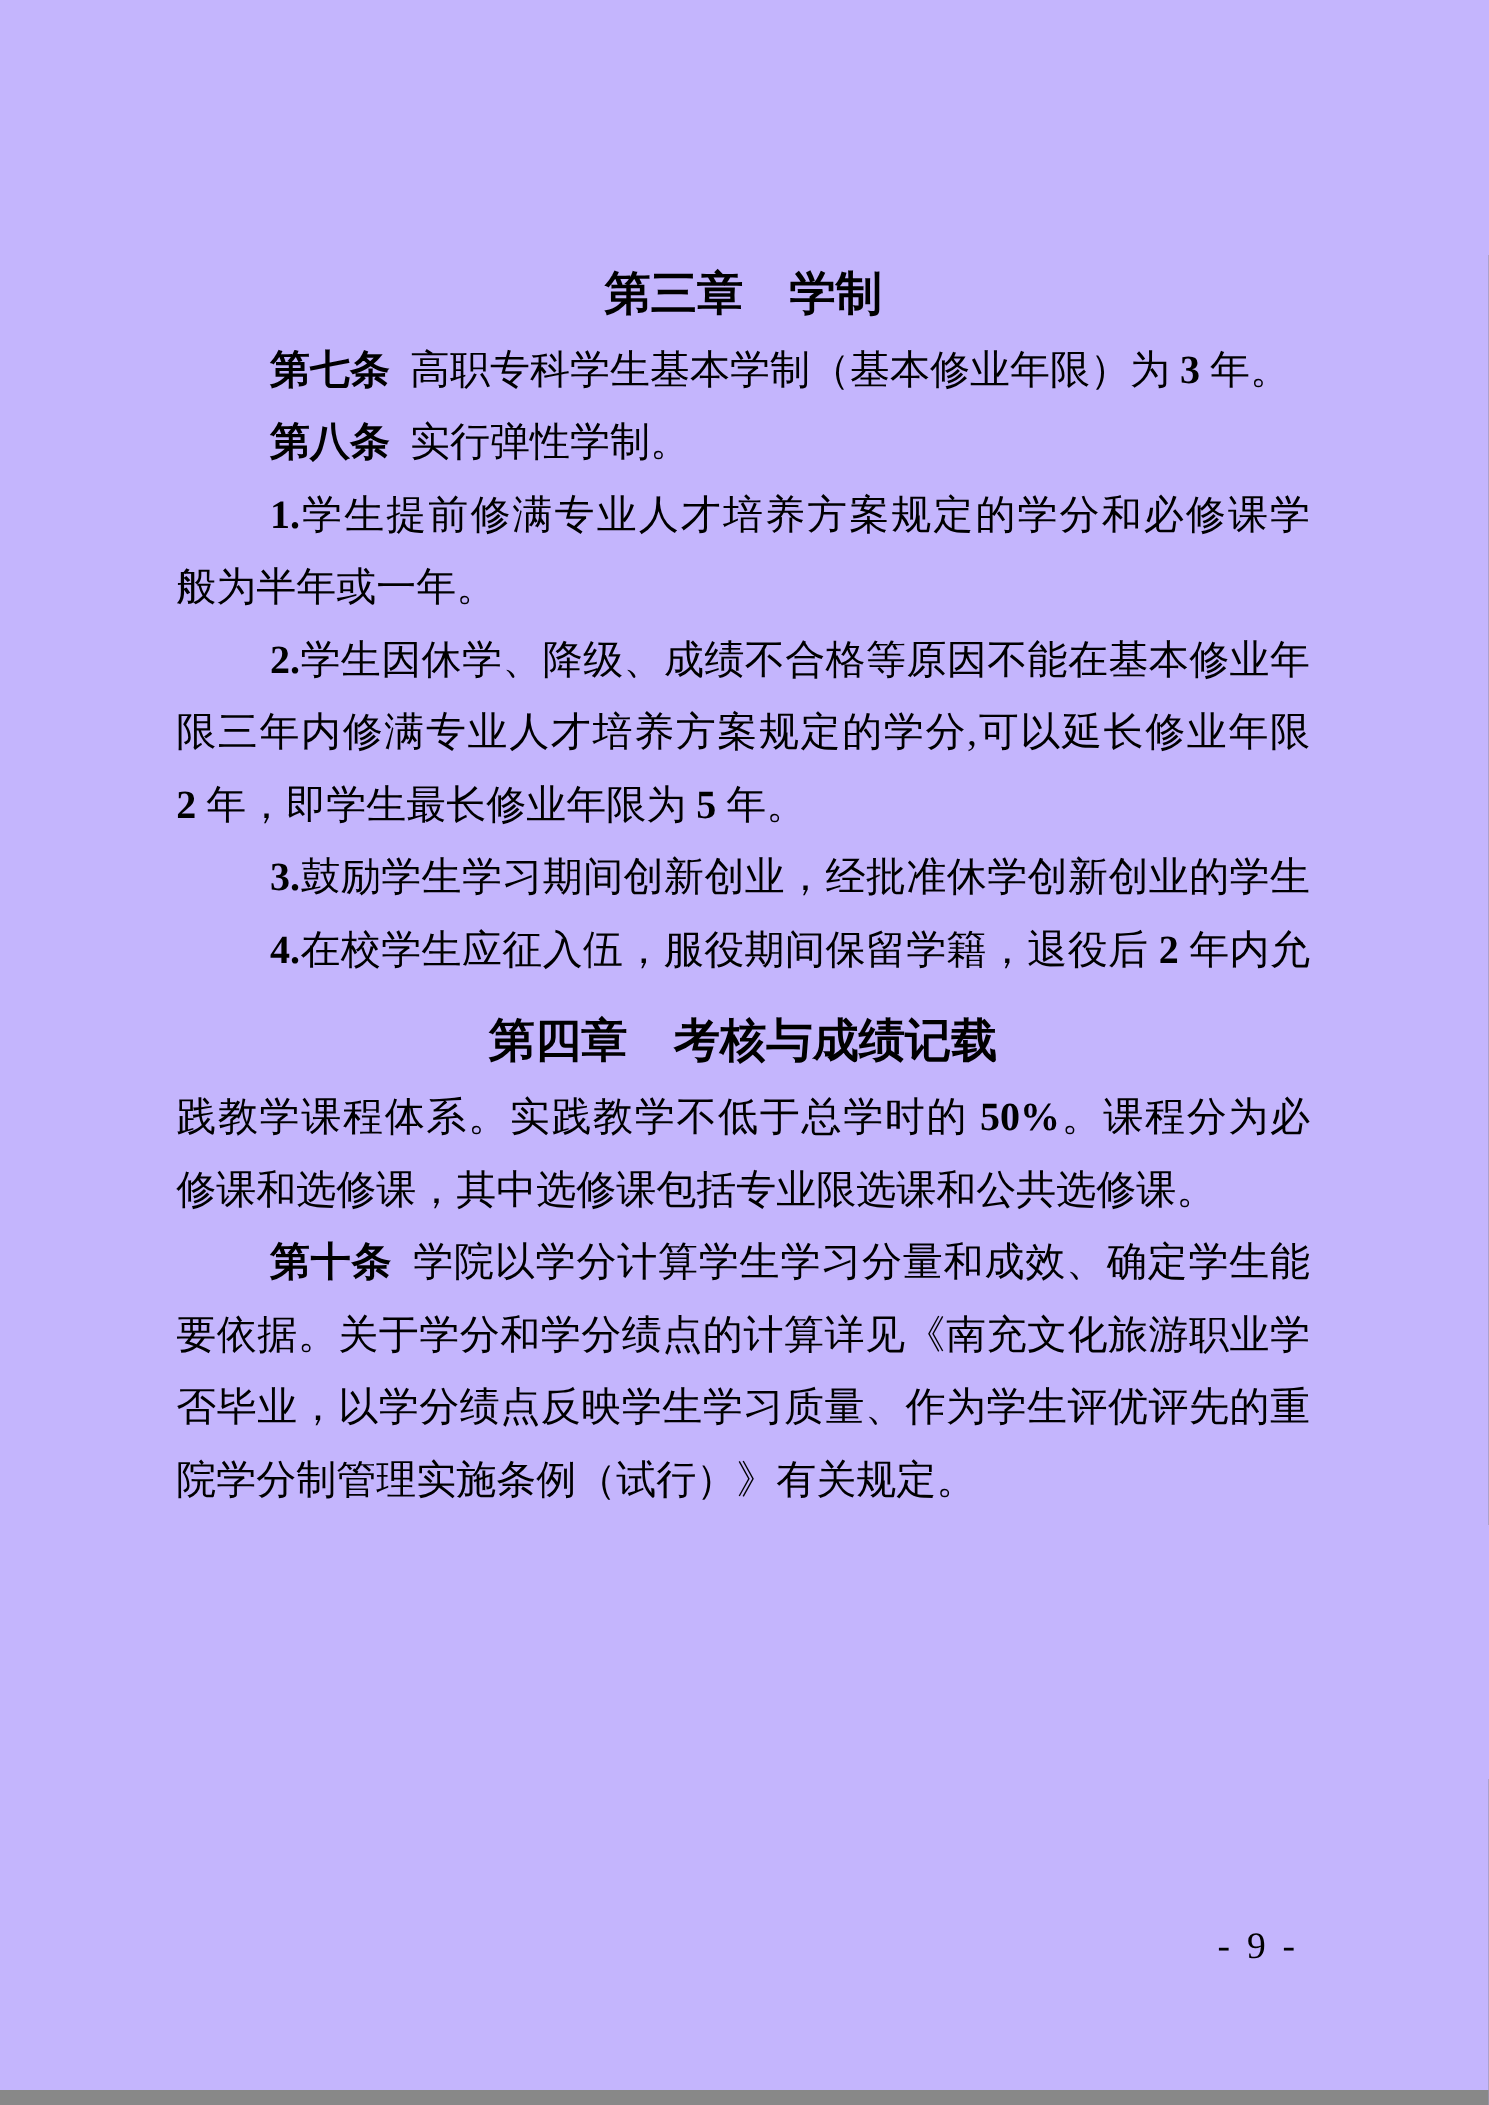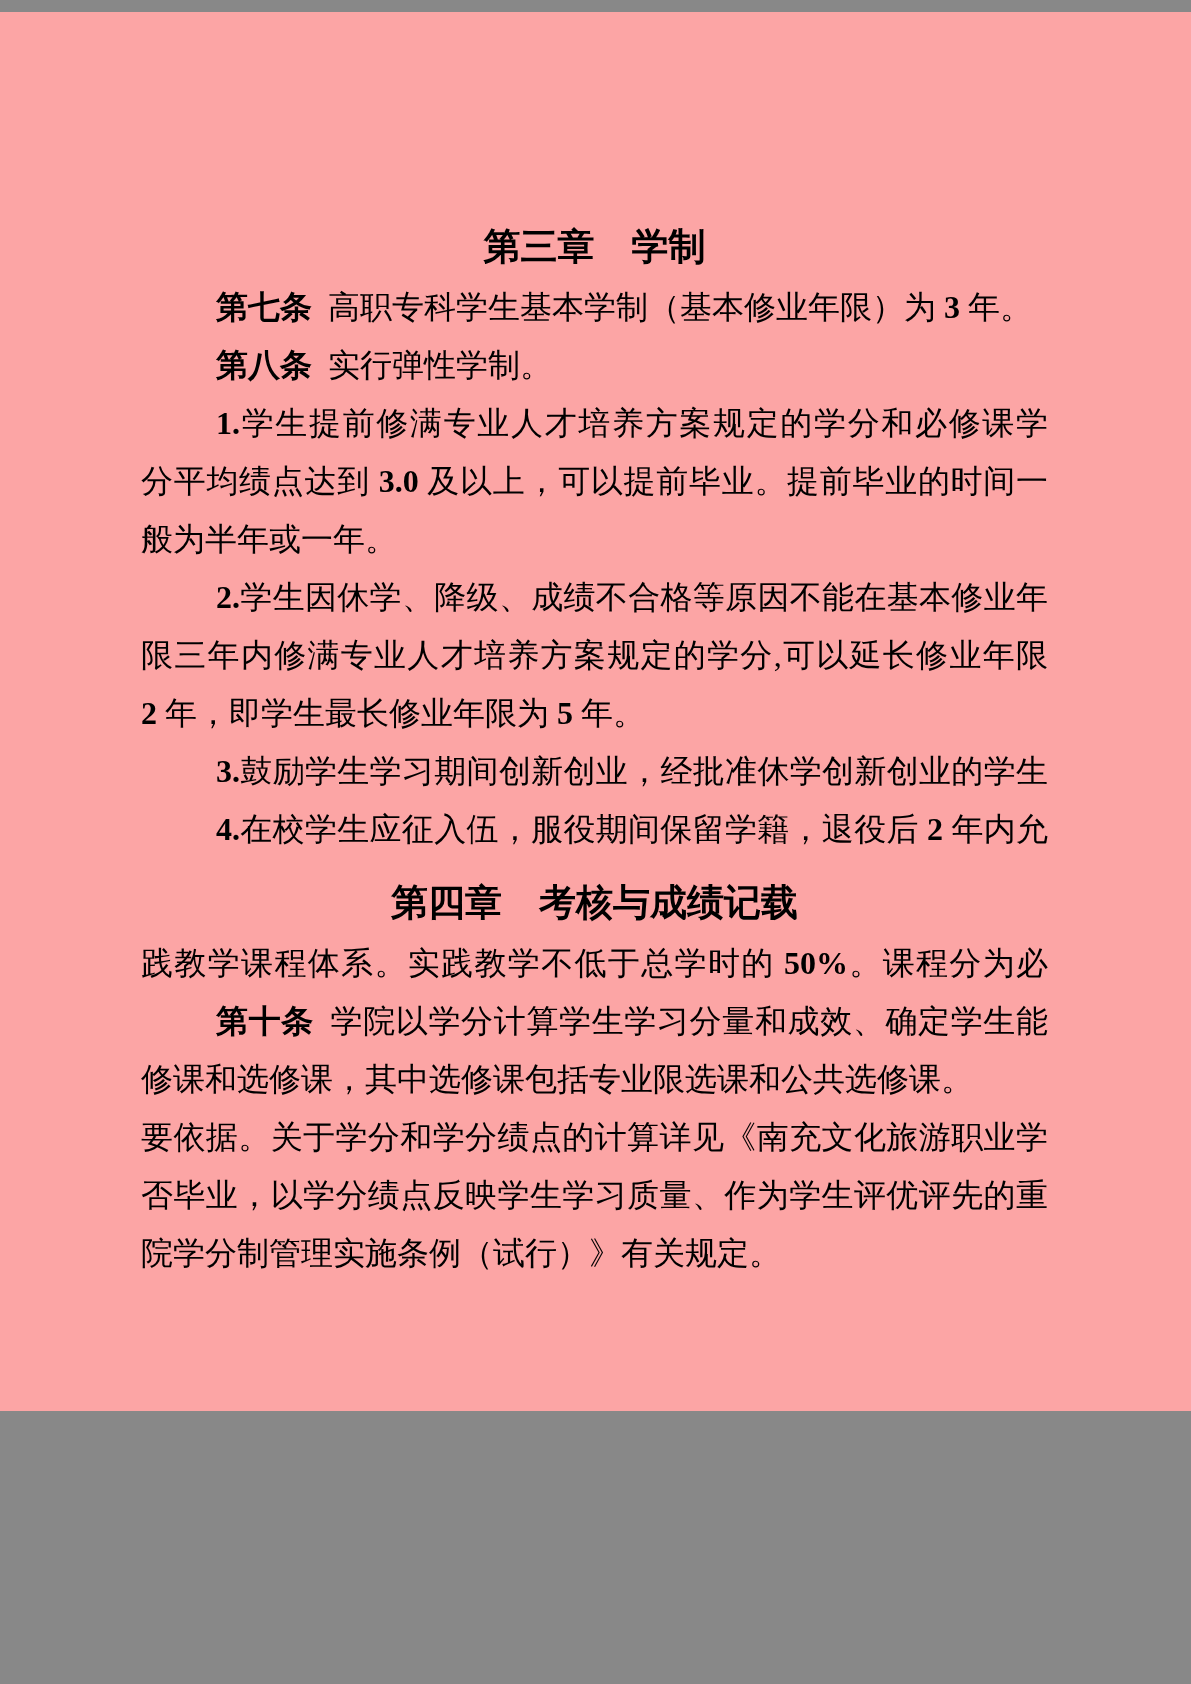--- a/index.html
+++ b/index.html
@@ -1,20 +1,20 @@
 <!DOCTYPE html>
 <html><head>
 <meta charset="utf-8">
 <style>
   html,body{margin:0;padding:0;background:#888;}
   .page{
     position:relative;
-    width:1191px;height:1399px;
-    margin:12px auto;
-    background:#fca5a5;
+    width:1191px;height:1672px;
+    margin:0 auto;
+    background:#c4b5fd;
     overflow:hidden;
     color:#000;
   }
   .content{
     position:absolute;
     left:141px;top:204px;
     width:907px;
   }
   .bline{
     font-family:"Liberation Serif","DejaVu Serif",serif;
@@ -54,29 +54,28 @@
 </style>
 </head>
 <body>
 
 <div class="page">
   <div class="content" id="doc-content">
       <div class="chapter">第三章　学制</div>
       <div class="bline indent"><span class="bold">第七条</span><span> 高职专科学生基本学制（基本修业年限）为 </span><span class="bold">3</span><span> 年。</span></div>
       <div class="bline indent"><span class="bold">第八条</span><span> 实行弹性学制。</span></div>
       <div class="bline fill indent"><span class="bold">1.</span><span>学生提前修满专业人才培养方案规定的学分和必修课学</span></div>
-      <div class="bline fill"><span>分平均绩点达到 </span><span class="bold">3.0</span><span> 及以上，可以提前毕业。提前毕业的时间一</span></div>
       <div class="bline"><span>般为半年或一年。</span></div>
       <div class="bline fill indent"><span class="bold">2.</span><span>学生因休学、降级、成绩不合格等原因不能在基本修业年</span></div>
       <div class="bline fill"><span>限三年内修满专业人才培养方案规定的学分,可以延长修业年限</span></div>
       <div class="bline"><span class="bold">2</span><span> 年，即学生最长修业年限为 </span><span class="bold">5</span><span> 年。</span></div>
       <div class="bline fill indent"><span class="bold">3.</span><span>鼓励学生学习期间创新创业，经批准休学创新创业的学生</span></div>
       <div class="bline fill indent"><span class="bold">4.</span><span>在校学生应征入伍，服役期间保留学籍，退役后 </span><span class="bold">2</span><span> 年内允</span></div>
       <div class="chapter second">第四章　考核与成绩记载</div>
       <div class="bline fill"><span>践教学课程体系。实践教学不低于总学时的 </span><span class="bold">50%</span><span>。课程分为必</span></div>
+      <div class="bline"><span>修课和选修课，其中选修课包括专业限选课和公共选修课。</span></div>
       <div class="bline fill indent"><span class="bold">第十条</span><span> 学院以学分计算学生学习分量和成效、确定学生能</span></div>
-      <div class="bline"><span>修课和选修课，其中选修课包括专业限选课和公共选修课。</span></div>
       <div class="bline fill"><span>要依据。关于学分和学分绩点的计算详见《南充文化旅游职业学</span></div>
       <div class="bline fill"><span>否毕业，以学分绩点反映学生学习质量、作为学生评优评先的重</span></div>
       <div class="bline"><span>院学分制管理实施条例（试行）》有关规定。</span></div>
     </div>
   <div class="pagenum">- 9 -</div>
 </div>
 
 </body></html>

